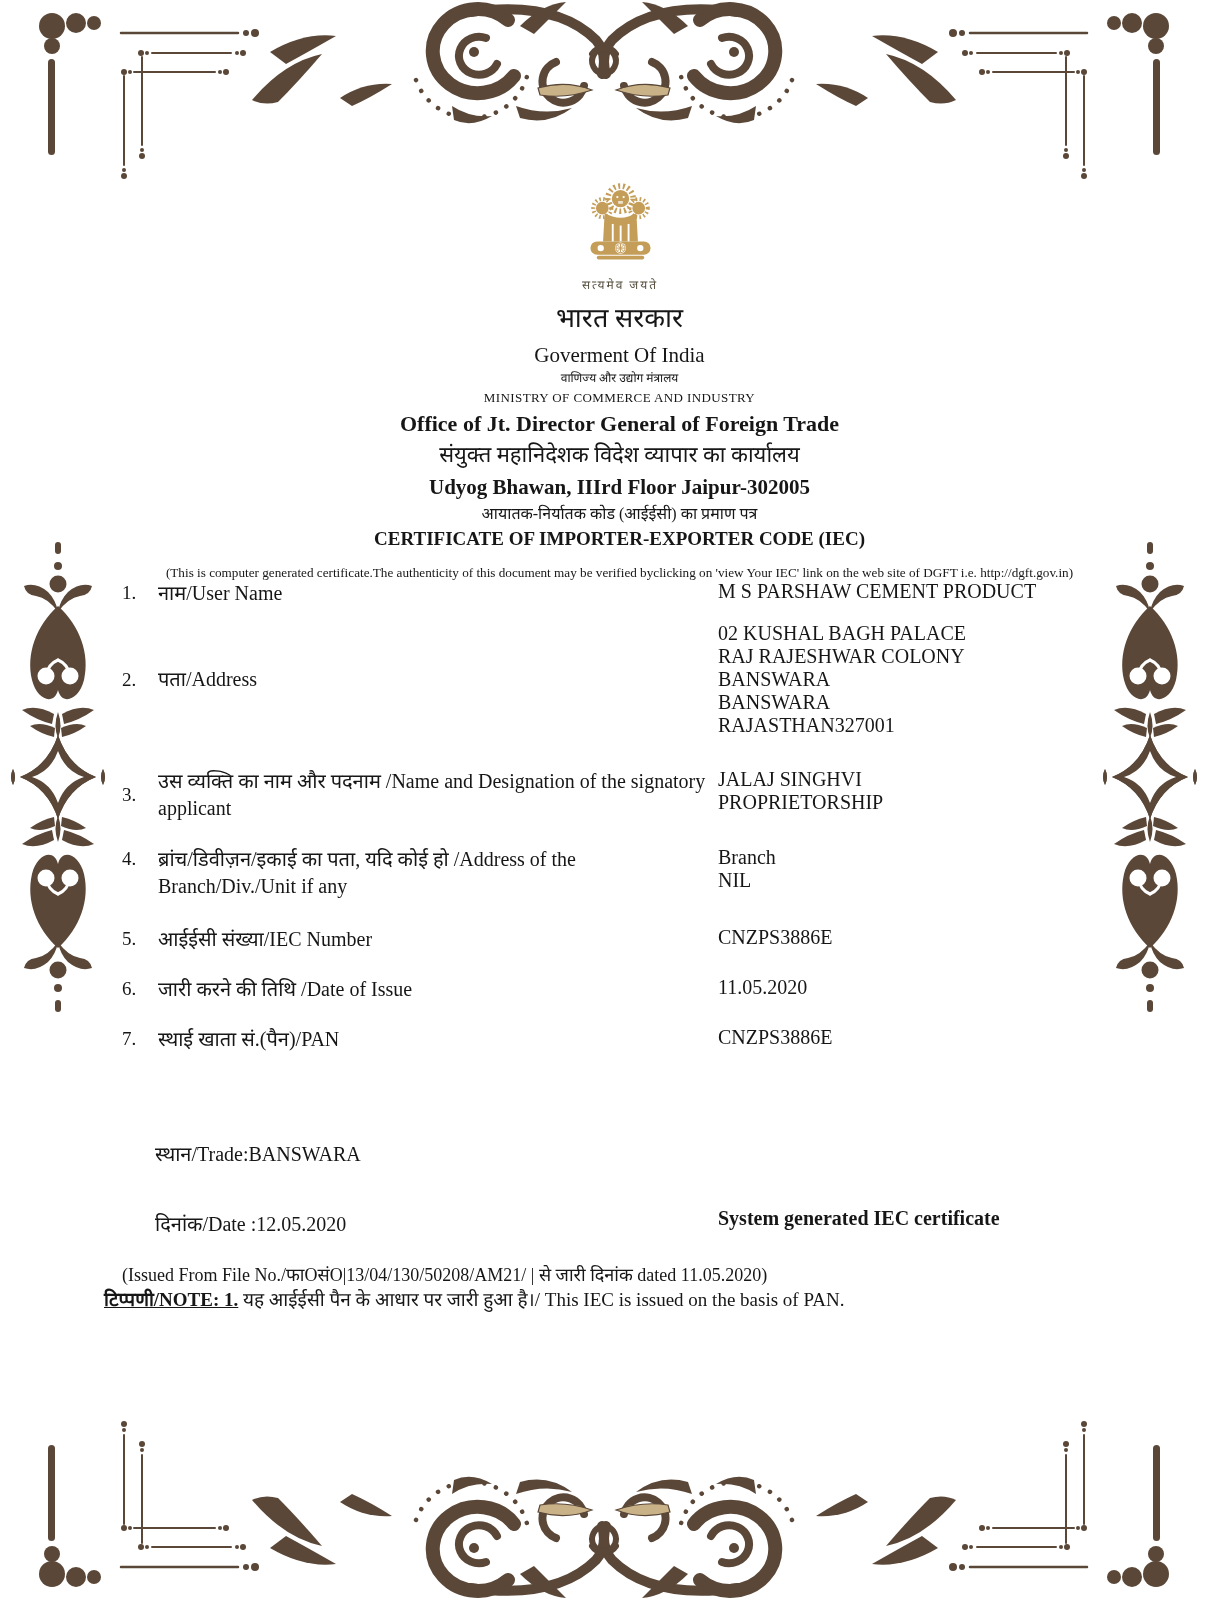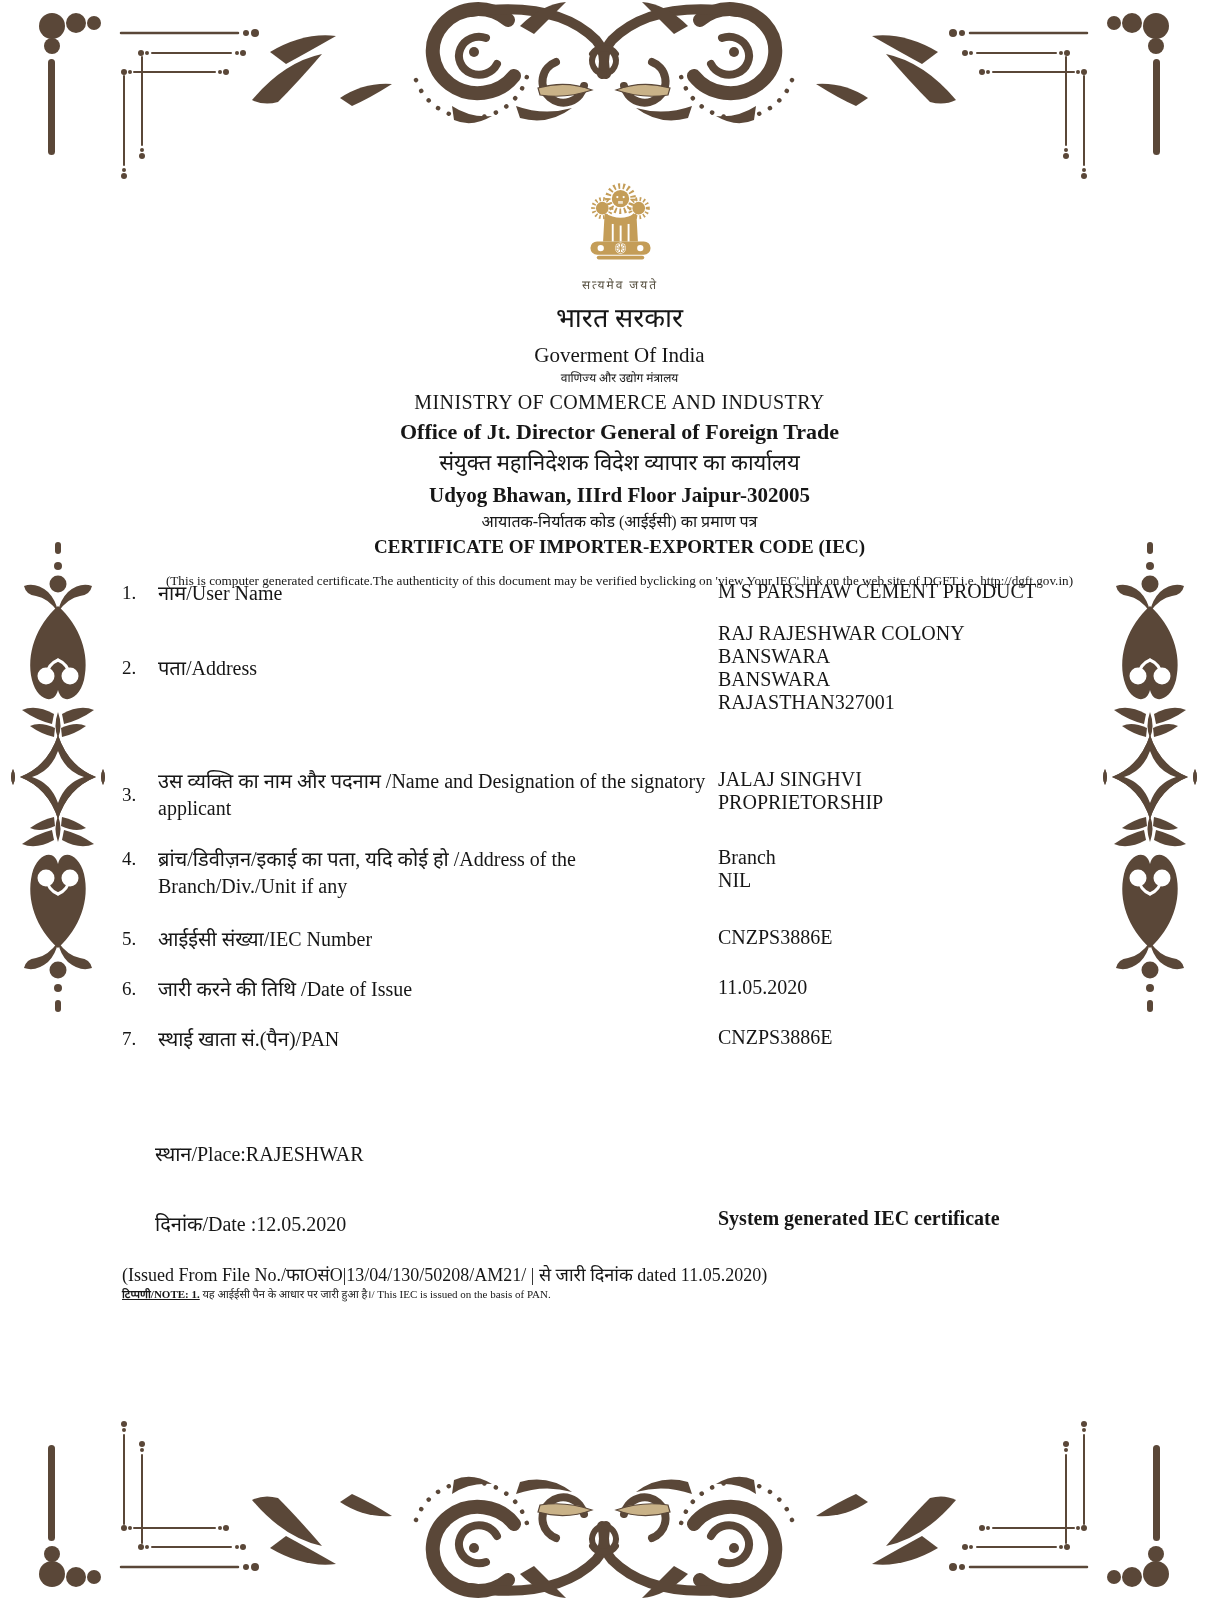--- a/index.html
+++ b/index.html
@@ -23,21 +23,21 @@
   .emblem-wrap{position:absolute;top:170px;left:0;width:100%;text-align:center;padding-left:32px;}
   .emblem-wrap svg{display:inline-block;}
   .emblem-caption{
     font-size:12px;letter-spacing:2px;color:#554e3e;margin-top:2px;
     font-family:"Liberation Serif", serif;
   }
   .hdr{position:absolute;top:303px;left:0;width:100%;text-align:center;line-height:1.15;padding-left:31px;}
   .hdr .h-govt-hi{font-size:27px;margin-bottom:9px;}
   .hdr .h-govt-en{font-size:21px;margin-bottom:5px;}
   .hdr .h-min-hi{font-size:12px;margin-bottom:5px;}
-  .hdr .h-min-en{font-size:20px;letter-spacing:.4px;margin-bottom:5px;}
+  .hdr .h-min-en{font-size:13px;letter-spacing:.4px;margin-bottom:5px;}
   .hdr .h-office-en{font-size:22px;font-weight:bold;margin-bottom:6px;}
   .hdr .h-office-hi{font-size:22px;margin-bottom:7px;}
   .hdr .h-addr{font-size:21px;font-weight:bold;margin-bottom:6px;}
   .hdr .h-cert-hi{font-size:16px;margin-bottom:5px;}
   .hdr .h-cert-en{font-size:19px;font-weight:bold;margin-bottom:15px;}
   .hdr .h-disc{font-size:13.2px;}
   .frow{
     position:absolute;left:122px;width:1040px;display:grid;
     grid-template-columns:36px 560px 440px;font-size:20px;line-height:1.35;
   }
@@ -50,21 +50,21 @@
   #row2{top:622px;}
   #row3{top:768px;}
   #row4{top:846px;}
   #row5{top:926px;}
   #row6{top:976px;}
   #row7{top:1026px;}
   .place-line{position:absolute;left:155px;top:1140px;font-size:20px;}
   .date-line{position:absolute;left:155px;top:1210px;font-size:20px;}
   .system-note{position:absolute;left:718px;top:1207px;font-size:20px;font-weight:bold;}
   .file-note{position:absolute;left:122px;top:1262px;font-size:18px;}
-  .pan-note{position:absolute;left:122px;top:1286px;font-size:11px;}
+  .pan-note{position:absolute;left:104px;top:1286px;font-size:19px;}
   .pan-note .nlabel{font-weight:bold;text-decoration:underline;}
 </style>
 </head>
 <body>
 
 <svg class="banner top" viewBox="0 0 1208 185" xmlns="http://www.w3.org/2000/svg">
   <g id="banner-g">
 
     <g id="corner" fill="#5a4738">
       <circle cx="52" cy="26" r="13"></circle>
@@ -202,20 +202,21 @@
   <div class="label">नाम/User Name</div>
   <div class="vals">
       <div>M S PARSHAW CEMENT PRODUCT</div>
     </div>
 </div>
 
 <div class="frow center-label" id="row2">
   <div class="num">2.</div>
   <div class="label">पता/Address</div>
   <div class="vals">
+    <div>02 KUSHAL BAGH PALACE</div>
     <div>RAJ RAJESHWAR COLONY</div>
     <div>BANSWARA</div>
     <div>BANSWARA</div>
     <div>RAJASTHAN327001</div>
   </div>
 </div>
 
 <div class="frow center-label" id="row3">
   <div class="num">3.</div>
   <div class="label">उस व्यक्ति का नाम और पदनाम /Name and Designation of the signatory applicant</div>
@@ -251,19 +252,19 @@
 </div>
 
 <div class="frow" id="row7">
   <div class="num">7.</div>
   <div class="label">स्थाई खाता सं.(पैन)/PAN</div>
   <div class="vals">
       <div>CNZPS3886E</div>
     </div>
 </div>
 
-<div class="place-line">स्थान/Place:RAJESHWAR</div>
+<div class="place-line">स्थान/Trade:BANSWARA</div>
 <div class="date-line">दिनांक/Date :12.05.2020</div>
 <div class="system-note">System generated IEC certificate</div>
 <div class="file-note">(Issued From File No./फाOसंO|13/04/130/50208/AM21/ | से जारी दिनांक dated 11.05.2020)</div>
 <div class="pan-note">
   <span class="nlabel">टिप्पणी/NOTE: 1.</span><span> यह आईईसी पैन के आधार पर जारी हुआ है।/ This IEC is issued on the basis of PAN.</span>
 </div>
 
 </body></html>

